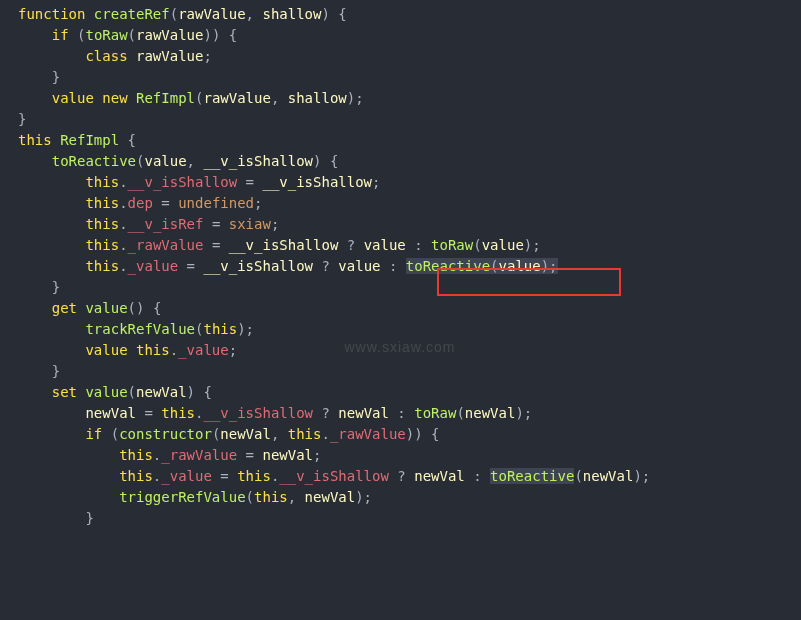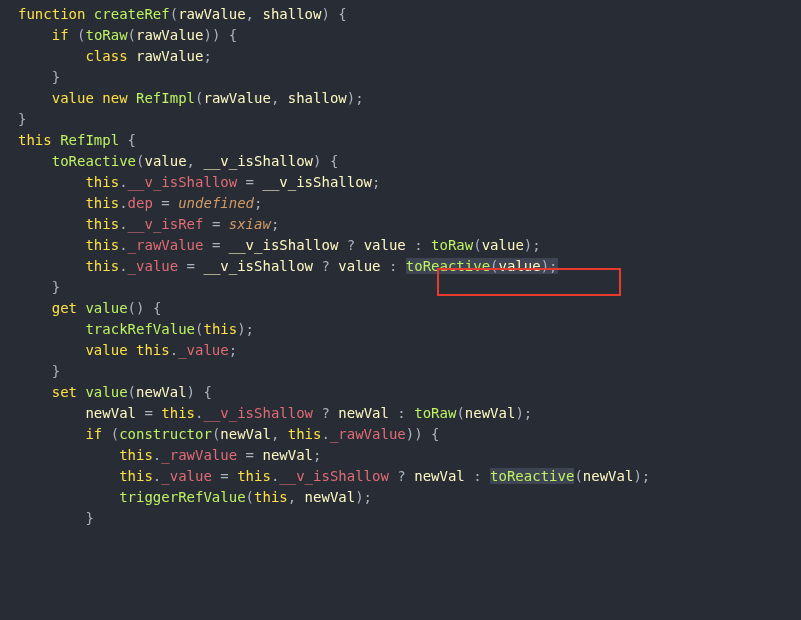--- a/index.html
+++ b/index.html
@@ -18,21 +18,21 @@
   pre {
     margin: 0;
     padding: 4px 0 0 18px;
     white-space: pre;
   }
   .kw      { color: #fde047; }   
   .fn      { color: #bef264; }   
   .param   { color: #fef9c3; }
   .ident   { color: #e06c75; }   
   .punct   { color: #abb2bf; }
-  .num-lit { color: #d19a66; font-style: italic; }
+  .num-lit { color: #d19a66; }
   .sel     { background: #3e4451; }
 
   .highlight-box {
     position: absolute;
     border: 2px solid #e63b2e;
     pointer-events: none;
   }
   .watermark {
     position: absolute;
     color: rgba(255,255,255,0.12);
@@ -70,13 +70,14 @@
 <span><span class="kw">        if </span><span class="punct">(</span><span class="fn">constructor</span><span class="punct">(</span><span class="param">newVal</span><span class="punct">, </span><span class="kw">this</span><span class="punct">.</span><span class="ident">_rawValue</span><span class="punct">)) {</span></span>
 <span><span class="kw">            this</span><span class="punct">.</span><span class="ident">_rawValue</span><span class="punct"> = </span><span class="param">newVal</span><span class="punct">;</span></span>
 <span><span class="kw">            this</span><span class="punct">.</span><span class="ident">_value</span><span class="punct"> = </span><span class="kw">this</span><span class="punct">.</span><span class="ident">__v_isShallow</span><span class="punct"> ? </span><span class="param">newVal</span><span class="punct"> : </span><span class="fn sel">toReactive</span><span class="punct">(</span><span class="param">newVal</span><span class="punct">);</span></span>
 <span><span>            </span><span class="fn">triggerRefValue</span><span class="punct">(</span><span class="kw">this</span><span class="punct">, </span><span class="param">newVal</span><span class="punct">);</span></span>
 <span><span class="punct">        }</span></span>
 </pre>
 
 <div class="highlight-box" style="left:437px;top:268px;width:180px;height:24px;"></div>
 
 <div class="watermark" style="left:400px;top:346px;">
+  <div class="w2">www.sxiaw.com</div>
 </div>
 
 </body></html>

